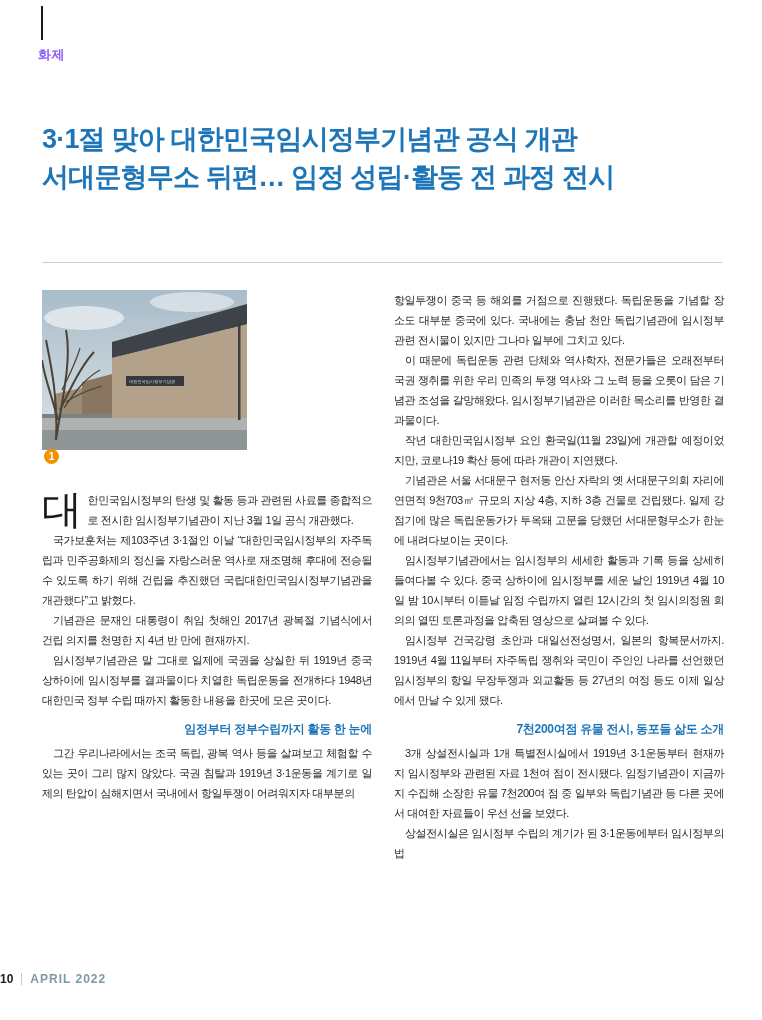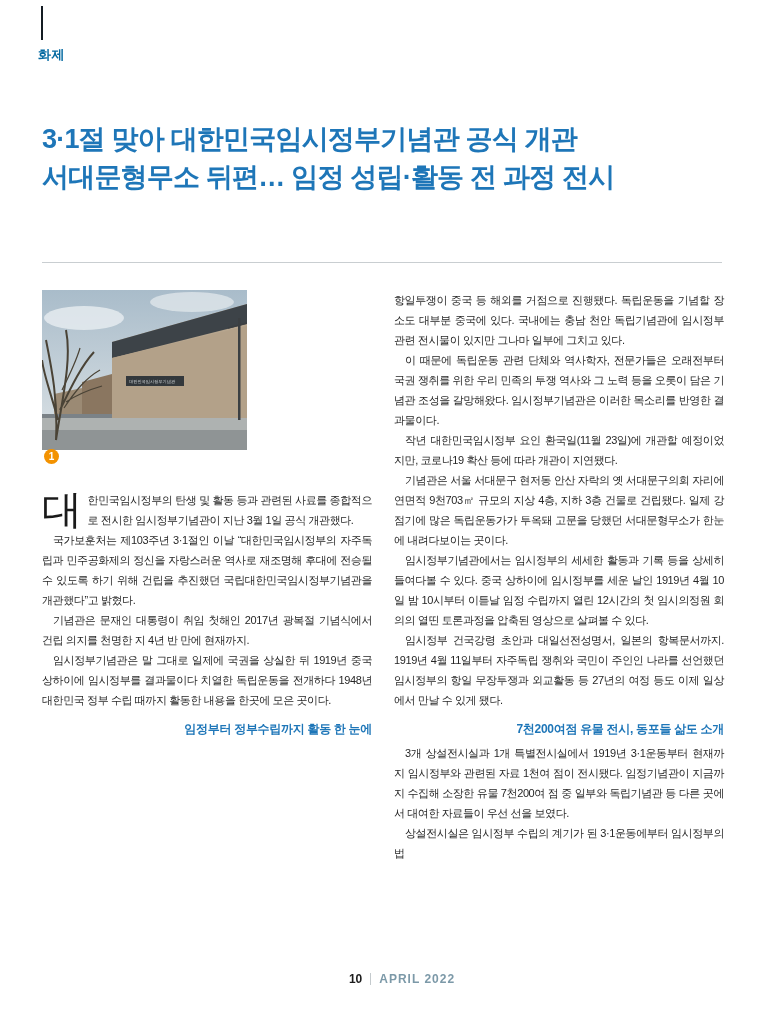--- a/index.html
+++ b/index.html
@@ -5,21 +5,21 @@
   * { margin:0; padding:0; box-sizing:border-box; }
   html, body { background:#ffffff; }
   body {
     width:762px; height:1020px;
     font-family:"Liberation Sans", sans-serif;
     position:relative;
   }
   .page { position:relative; width:762px; height:1020px; background:#ffffff; overflow:hidden; }
 
   .kicker-bar { position:absolute; left:41px; top:6px; width:2px; height:34px; background:#141c23; }
-  .kicker { position:absolute; left:38px; top:46px; font-size:13px; font-weight:bold; color:#0369a1; letter-spacing:0.5px; }
+  .kicker { position:absolute; left:38px; top:46px; font-size:13px; font-weight:bold; color:#8b5cf6; letter-spacing:0.5px; }
 
   .headline {
     position:absolute; left:42px; top:120px; width:695px;
     font-size:27px; font-weight:bold; color:#1e76b8;
     line-height:38px; letter-spacing:-0.8px;
   }
   .headline .hl-line { display:block; }
 
   .divider { position:absolute; left:42px; top:262px; width:680px; height:1px; background:#c9ced1; }
 
@@ -45,21 +45,21 @@
     font-size:12px; font-weight:bold; color:#1e76b8;
     margin:11px 0 5px; letter-spacing:-0.3px;text-align:right;
   }
   .dropcap {
     float:left; font-size:40px; line-height:37px;
     padding:1px 6px 0 0; color:#1a1a1a;
   }
 
   .footer {
     position:absolute; left:0; right:0; top:972px;
-    display:flex; justify-content:center; align-items:center; gap:8px;padding-left:42px;
+    display:flex; align-items:center; gap:8px;
   }
   .footer .pageno { font-size:12px; font-weight:bold; color:#1c1c1c; }
   .footer .sep { width:1px; height:12px; background:#c4cacd; }
   .footer .issue { font-size:12px; font-weight:bold; color:#7c99a8; letter-spacing:1px; }
 </style>
 </head>
 <body>
 
 <div class="page">
 
@@ -105,20 +105,21 @@
         </svg>
         <div class="badge">1</div>
       </div>
 
       <p class="lead"><span class="dropcap">대</span><span>한민국임시정부의 탄생 및 활동 등과 관련된 사료를 종합적으로 전시한 임시정부기념관이 지난 3월 1일 공식 개관했다.</span></p>
       <p class="indent">국가보훈처는 제103주년 3·1절인 이날 “대한민국임시정부의 자주독립과 민주공화제의 정신을 자랑스러운 역사로 재조명해 후대에 전승될 수 있도록 하기 위해 건립을 추진했던 국립대한민국임시정부기념관을 개관했다”고 밝혔다.</p>
       <p class="indent">기념관은 문재인 대통령이 취임 첫해인 2017년 광복절 기념식에서 건립 의지를 천명한 지 4년 반 만에 현재까지.</p>
       <p class="indent">임시정부기념관은 말 그대로 일제에 국권을 상실한 뒤 1919년 중국 상하이에 임시정부를 결과물이다 치열한 독립운동을 전개하다 1948년 대한민국 정부 수립 때까지 활동한 내용을 한곳에 모은 곳이다.</p>
 
       <h3 class="subhead">임정부터 정부수립까지 활동 한 눈에</h3>
+      <p class="indent">그간 우리나라에서는 조국 독립, 광복 역사 등을 살펴보고 체험할 수 있는 곳이 그리 많지 않았다. 국권 침탈과 1919년 3·1운동을 계기로 일제의 탄압이 심해지면서 국내에서 항일투쟁이 어려워지자 대부분의</p>
     </div>
 
     <div class="col body-text">
       <p>항일투쟁이 중국 등 해외를 거점으로 진행됐다. 독립운동을 기념할 장소도 대부분 중국에 있다. 국내에는 충남 천안 독립기념관에 임시정부 관련 전시물이 있지만 그나마 일부에 그치고 있다.</p>
       <p class="indent">이 때문에 독립운동 관련 단체와 역사학자, 전문가들은 오래전부터 국권 쟁취를 위한 우리 민족의 투쟁 역사와 그 노력 등을 오롯이 담은 기념관 조성을 갈망해왔다. 임시정부기념관은 이러한 목소리를 반영한 결과물이다.</p>
       <p class="indent">작년 대한민국임시정부 요인 환국일(11월 23일)에 개관할 예정이었지만, 코로나19 확산 등에 따라 개관이 지연됐다.</p>
       <p class="indent">기념관은 서울 서대문구 현저동 안산 자락의 옛 서대문구의회 자리에 연면적 9천703㎡ 규모의 지상 4층, 지하 3층 건물로 건립됐다. 일제 강점기에 많은 독립운동가가 투옥돼 고문을 당했던 서대문형무소가 한눈에 내려다보이는 곳이다.</p>
       <p class="indent">임시정부기념관에서는 임시정부의 세세한 활동과 기록 등을 상세히 들여다볼 수 있다. 중국 상하이에 임시정부를 세운 날인 1919년 4월 10일 밤 10시부터 이튿날 임정 수립까지 열린 12시간의 첫 임시의정원 회의의 열띤 토론과정을 압축된 영상으로 살펴볼 수 있다.</p>
       <p class="indent">임시정부 건국강령 초안과 대일선전성명서, 일본의 항복문서까지. 1919년 4월 11일부터 자주독립 쟁취와 국민이 주인인 나라를 선언했던 임시정부의 항일 무장투쟁과 외교활동 등 27년의 여정 등도 이제 일상에서 만날 수 있게 됐다.</p>
 

